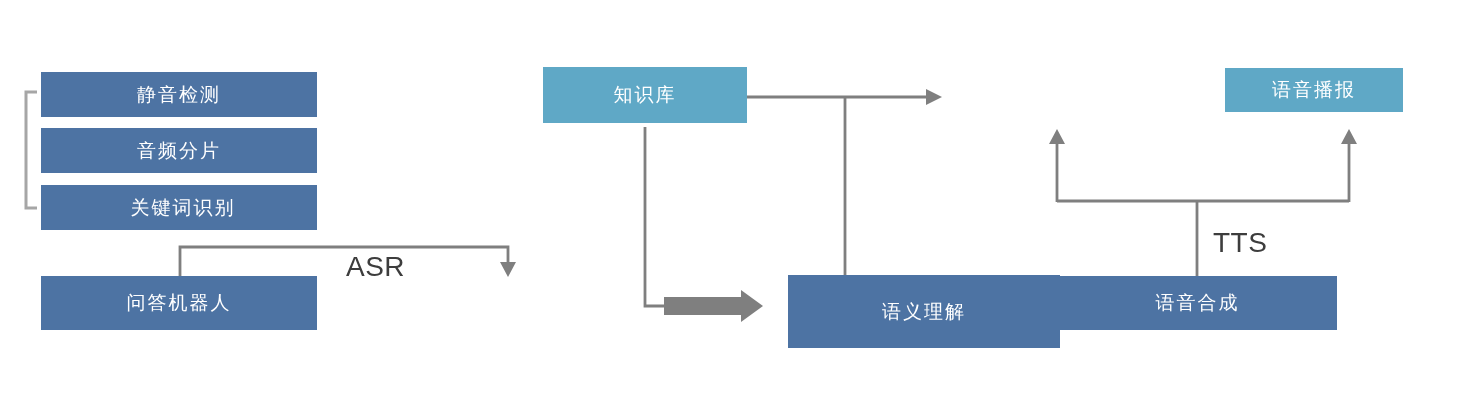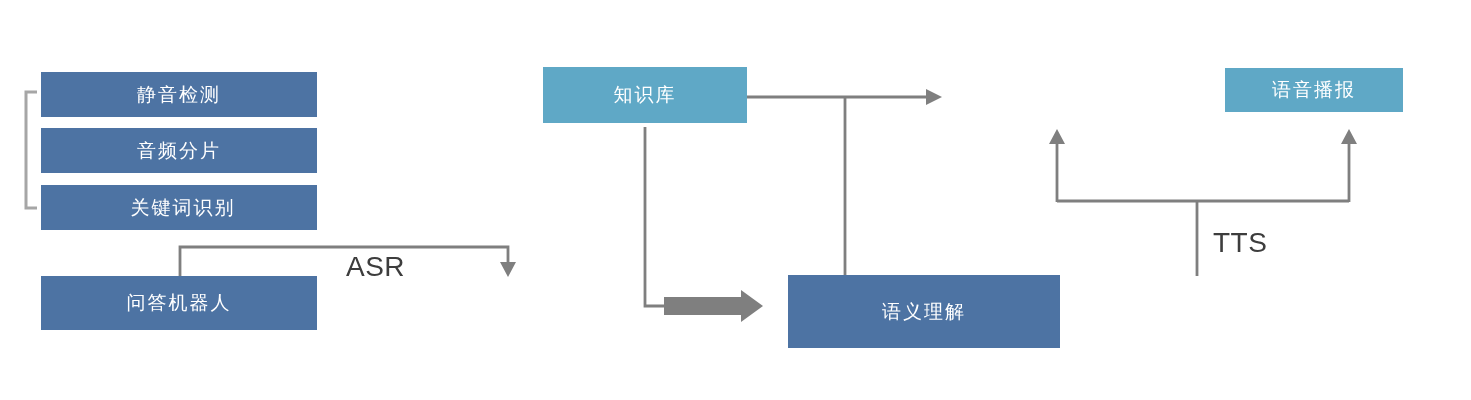--- a/index.html
+++ b/index.html
@@ -58,20 +58,21 @@
 
   <div class="node dark" style="left:41px;  top:128px; width:276px; height:45px;">音频分片</div>
 
   <div class="node dark" style="left:41px;  top:185px; width:276px; height:45px;padding-left:8px;">关键词识别</div>
 
   <div class="node dark" style="left:41px;  top:276px; width:276px; height:54px;">问答机器人</div>
 
 
   <div class="node dark" style="left:762px; top:275px; width:272px; height:73px;margin-left:26px;">语义理解</div>
 
+  <div class="node dark" style="left:1058px; top:276px; width:279px; height:54px;">语音合成</div>
 
   <div class="node light" style="left:543px; top:67px; width:204px; height:56px;">知识库</div>
 
 
   <div class="node light" style="left:1225px; top:68px; width:178px; height:44px;">语音播报</div>
 
   <div class="edge-label" style="left:346px; top:252px;">ASR</div>
 
   <div class="edge-label" style="left:1213px; top:228px;">TTS</div>
 

